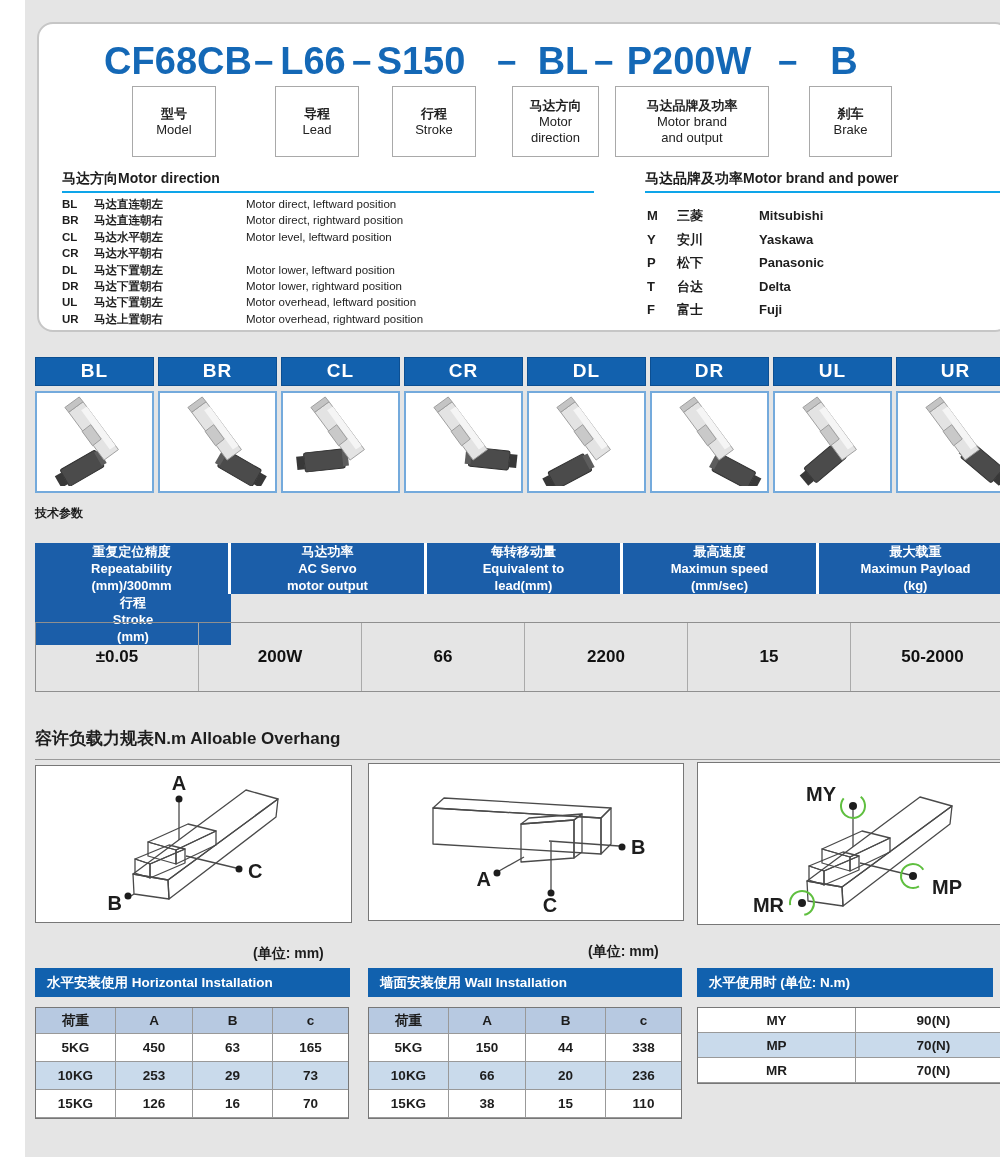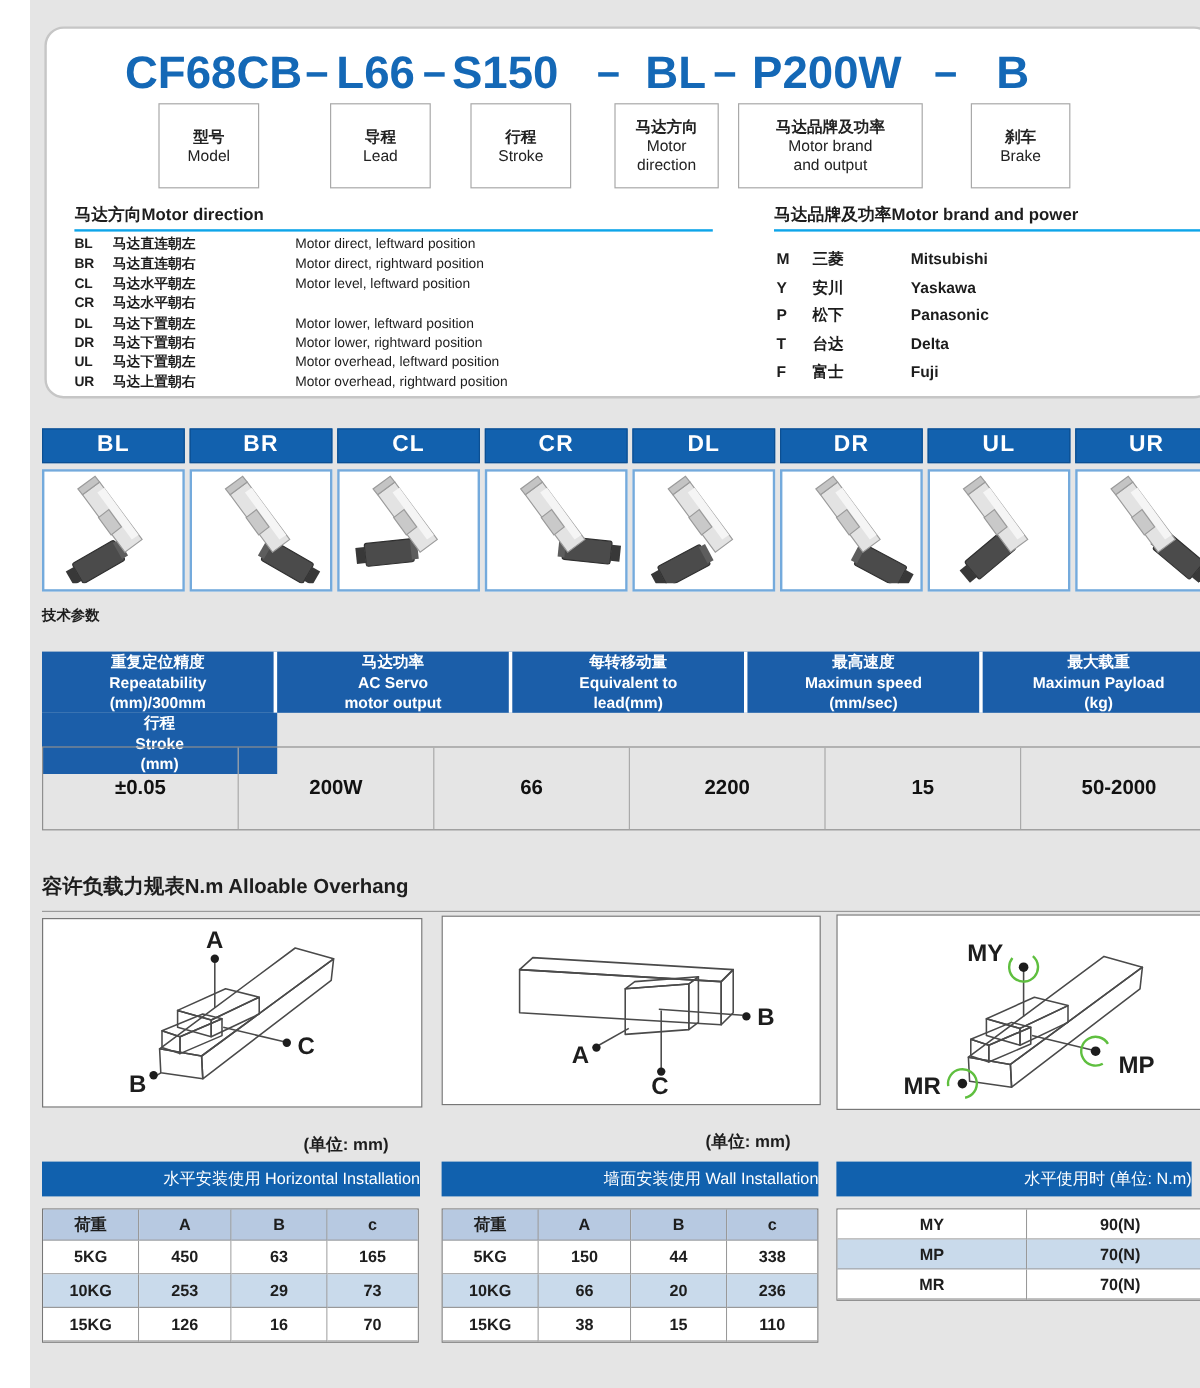--- a/index.html
+++ b/index.html
@@ -72,21 +72,21 @@
   .d3{left:672px;top:762px;width:315px;height:161px;}
   .dbox svg{display:block;width:100%;height:100%;}
   .diag-label{font-size:20px;font-weight:bold;fill:#1d1d1d;}
 
   .unit-note{position:absolute;font-size:14px;font-weight:bold;}
   .u1{left:228px;top:945px;}
   .u2{left:563px;top:943px;}
 
   
   .banner{position:absolute;top:968px;height:29px;background:#1161ae;color:#fff;
-          font-size:13.5px;font-weight:normal;line-height:29px;padding-left:24px;box-sizing:border-box;text-align:right;}
+          font-size:13.5px;font-weight:bold;line-height:29px;padding-left:12px;box-sizing:border-box;}
   .bn1{left:10px;width:315px;}
   .bn2{left:343px;width:314px;}
   .bn3{left:672px;width:296px;}
 
   .itable{position:absolute;top:1007px;display:grid;border:1px solid #777;background:#fff;}
   .itable>div{border-right:1px solid #999;border-bottom:1px solid #999;
               display:flex;align-items:center;justify-content:center;
               font-weight:bold;font-size:13.5px;box-sizing:border-box;background:#fff;}
   .t1{left:10px;grid-template-columns:80px 77px 80px 75px;grid-template-rows:26px 28px 28px 28px;}
   .t2{left:343px;grid-template-columns:80px 77px 80px 75px;grid-template-rows:26px 28px 28px 28px;}

